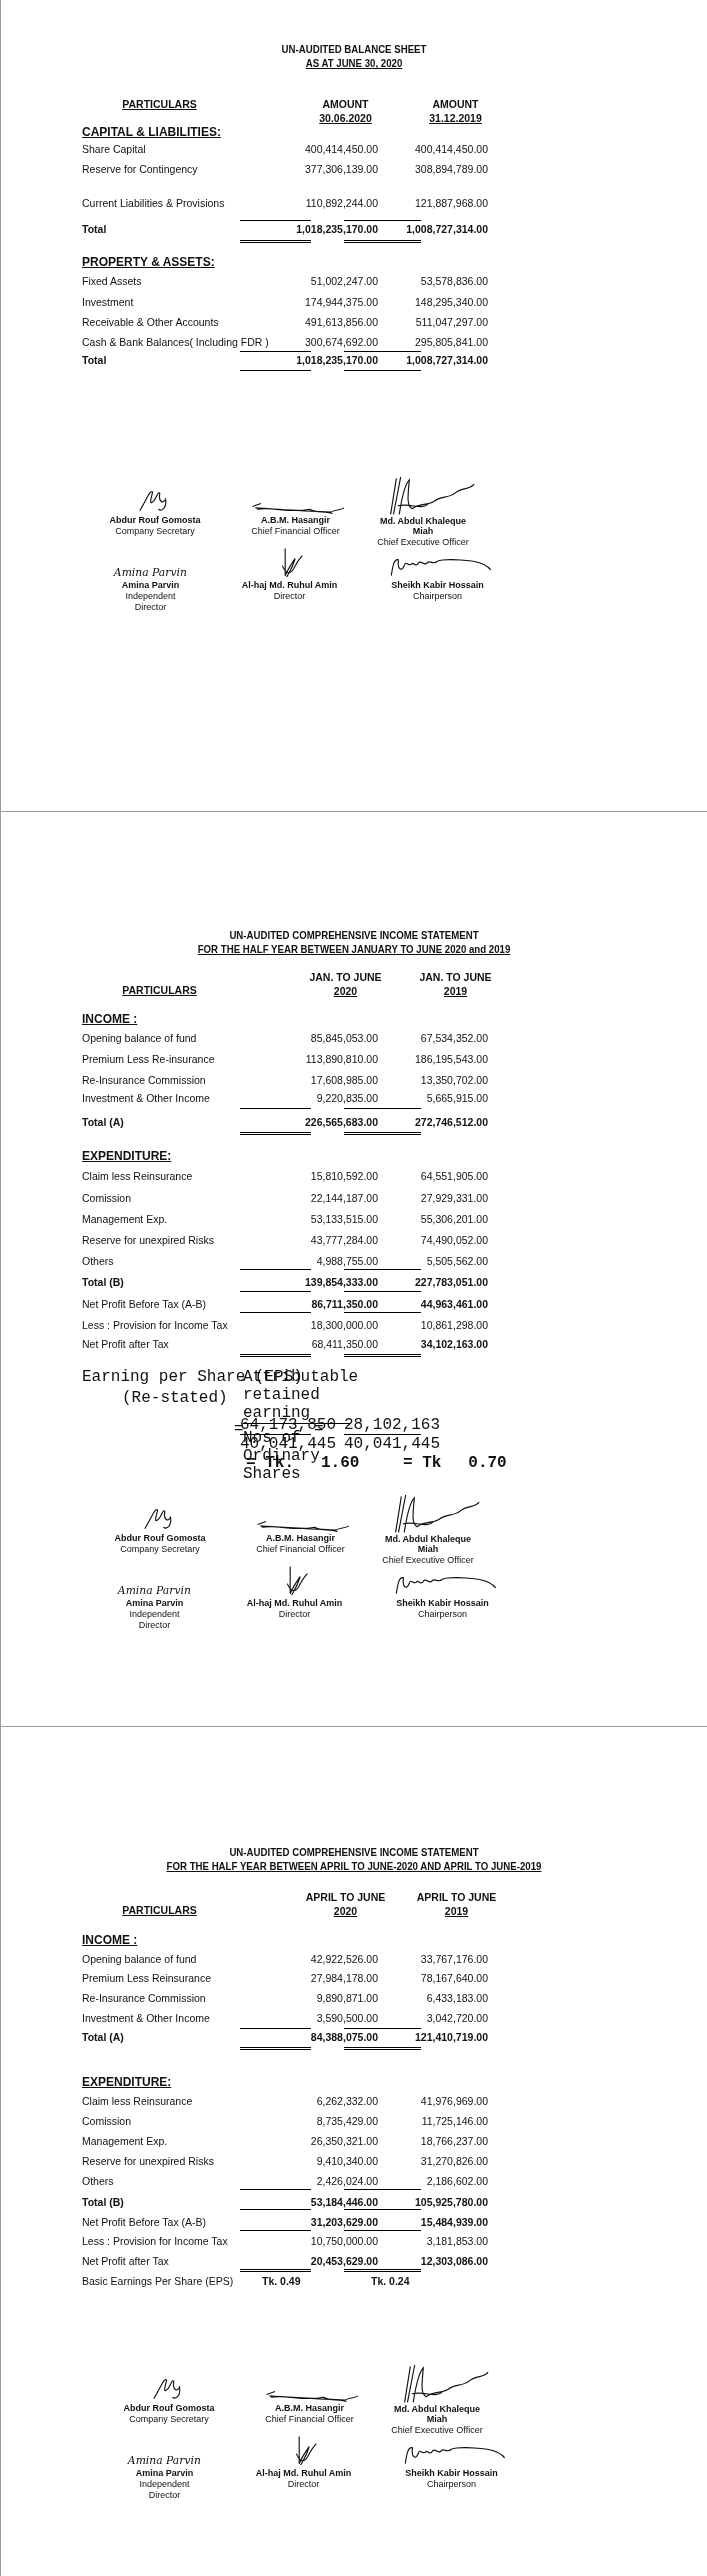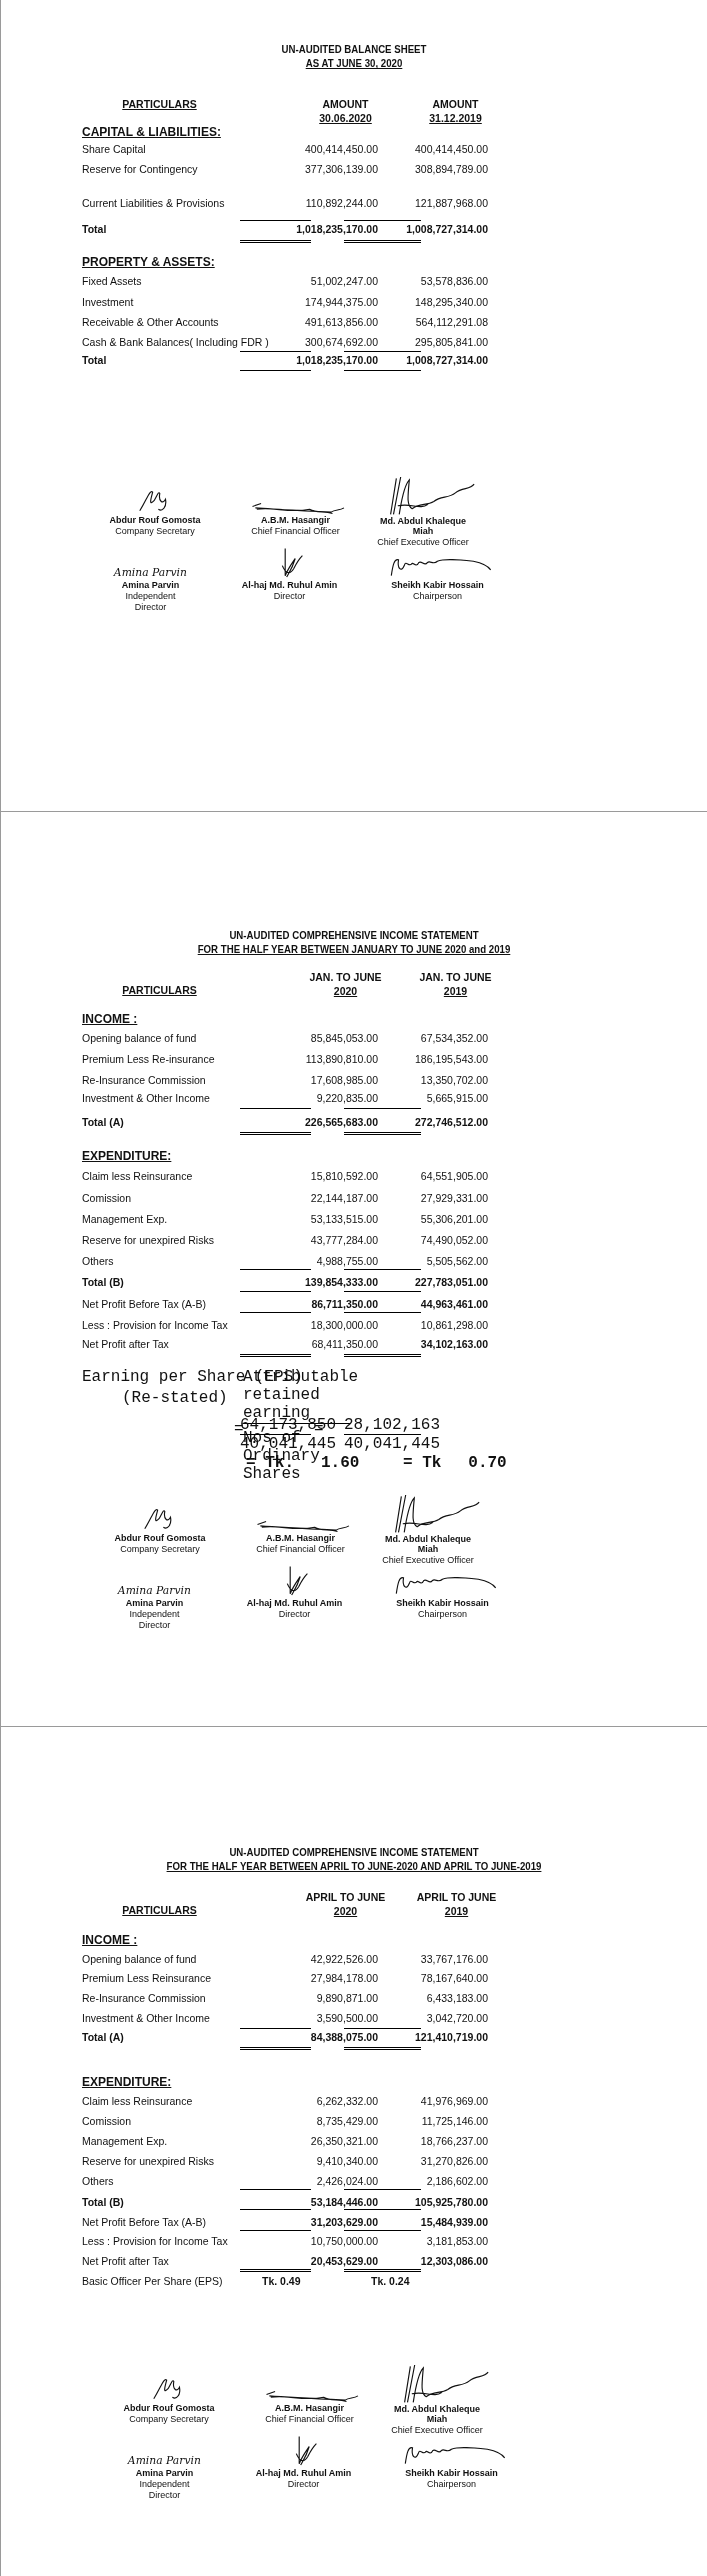--- a/index.html
+++ b/index.html
@@ -151,21 +151,21 @@
     <span class="v2">53,578,836.00</span>
   </div>
   <div class="row" style="top:294px;">
     <span class="label">Investment</span>
     <span class="v1">174,944,375.00</span>
     <span class="v2">148,295,340.00</span>
   </div>
   <div class="row" style="top:314px;">
     <span class="label">Receivable &amp; Other Accounts</span>
     <span class="v1">491,613,856.00</span>
-    <span class="v2">564,112,291.08</span>
+    <span class="v2">511,047,297.00</span>
   </div>
   <div class="row" style="top:334px;">
     <span class="label">Cash &amp; Bank Balances( Including FDR )</span>
     <span class="v1">300,674,692.00</span>
     <span class="v2">295,805,841.00</span>
   </div>
   <div class="rule" style="top:351px; left:239px; width:71px;"></div>
   <div class="rule" style="top:351px; left:343px; width:77px;"></div>
   <div class="row bold" style="top:352px;">
     <span class="label">Total</span>
@@ -497,21 +497,21 @@
     <span class="v2">3,181,853.00</span>
   </div>
   <div class="row" style="top:526px;">
     <span class="label">Net Profit after Tax</span>
     <span class="v1" style="font-weight:bold;">20,453,629.00</span>
     <span class="v2" style="font-weight:bold;">12,303,086.00</span>
   </div>
   <div class="rule double" style="top:542px; left:239px; width:71px;"></div>
   <div class="rule double" style="top:542px; left:343px; width:77px;"></div>
   <div class="row" style="top:546px;">
-    <span class="label">Basic Officer Per Share (EPS)</span>
+    <span class="label">Basic Earnings Per Share (EPS)</span>
     <span style="position:absolute; left:261px; font-weight:bold;">Tk. 0.49</span>
     <span style="position:absolute; left:370px; font-weight:bold;">Tk. 0.24</span>
   </div>
 
   <div class="sig-grid" style="top:646px;">
     <div class="sig" style="left:121px; width:94px; top:0;">
       <svg width="43" height="30" viewBox="0 0 60 42">
           <path d="M8 36 C18 20 22 6 26 10 C24 18 20 30 28 22 C32 16 34 8 36 12 C34 22 40 28 44 20 C46 30 40 38 34 34" fill="none" stroke="#111" stroke-width="1.6"></path>
         </svg>
       <div class="name">Abdur Rouf Gomosta</div>

